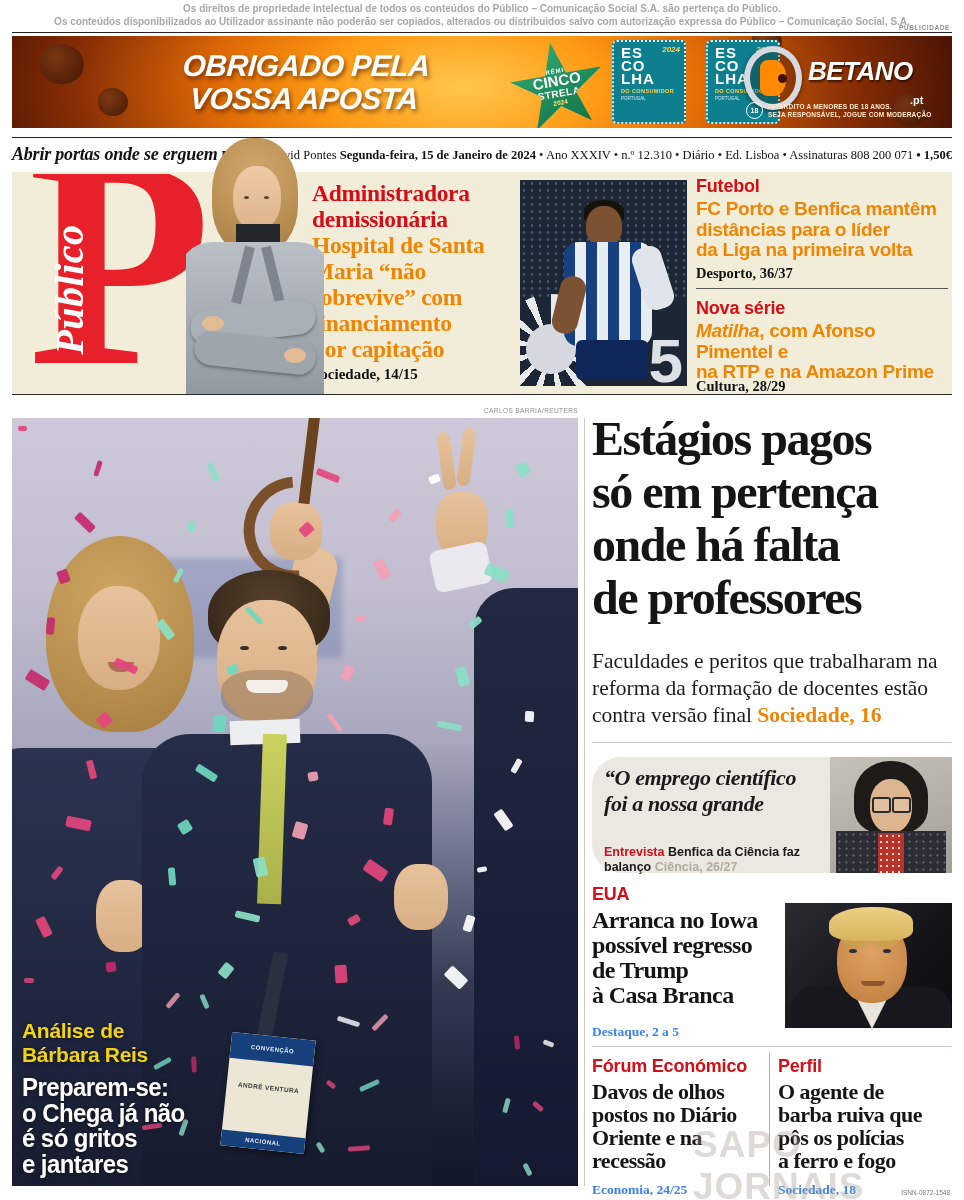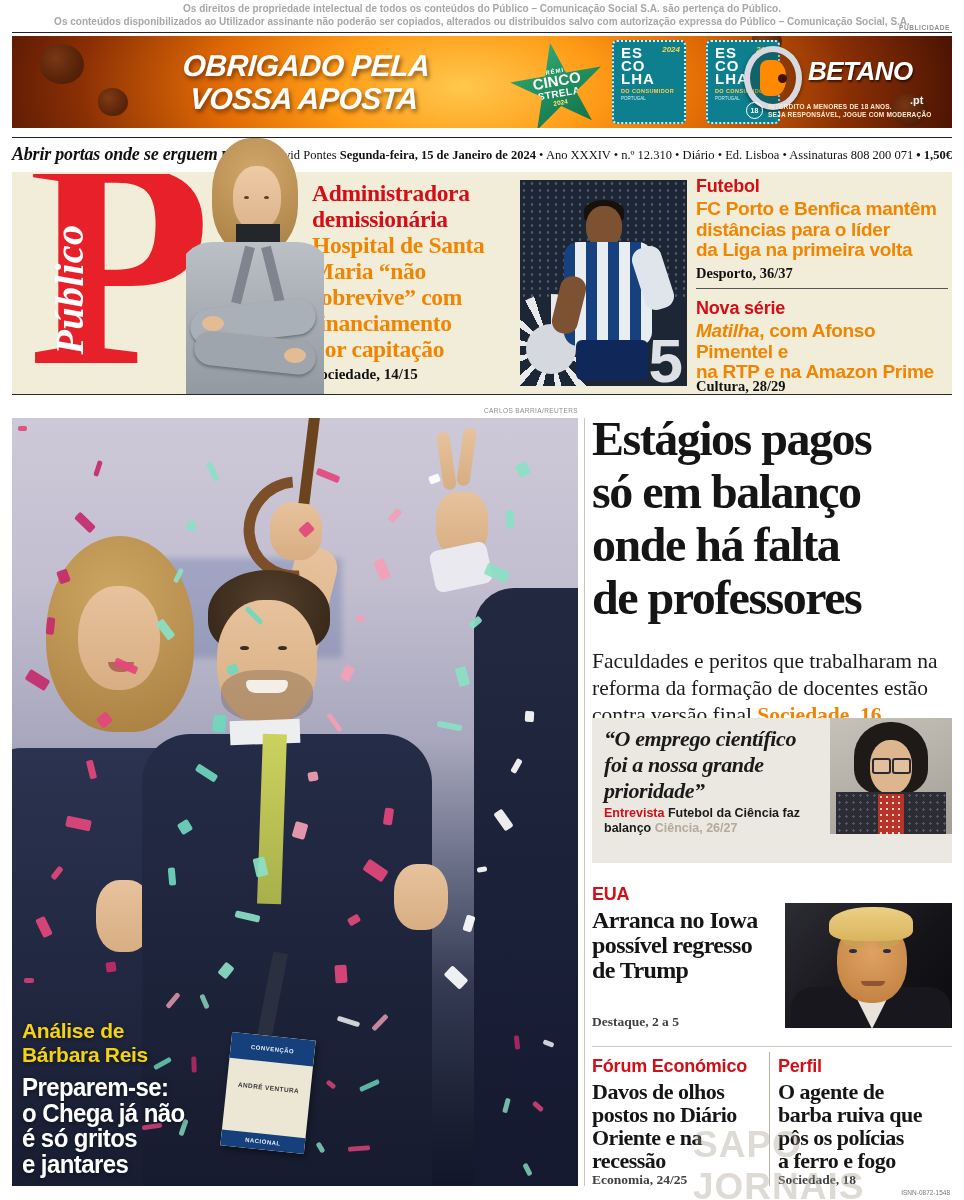--- a/index.html
+++ b/index.html
@@ -151,39 +151,39 @@
   .ov-title{margin-top:8px;font:900 25px/25.5px "Liberation Sans","DejaVu Sans",sans-serif;color:#fff;
     letter-spacing:-.6px;text-shadow:0 1px 5px rgba(0,0,0,.5);transform:scaleX(.96);transform-origin:left;}
   .ov-sec{margin-top:14px;font:700 15.5px "Liberation Serif",serif;color:#fff;text-shadow:0 1px 4px rgba(0,0,0,.5);}
 
   
   .headline{left:592px;top:412px;width:366px;font:700 48px/53px "Liberation Serif",serif;
     color:#151515;letter-spacing:-1.5px;}
   .subhead{left:592px;top:648px;width:358px;font:400 21.5px/27px "Liberation Serif",serif;color:#1c1c1c;}
   .subhead .sec{color:#ef8500;font-weight:700;}
   .rule-h{border-top:1px solid #ccc7bc;}
-  .quote-box{left:592px;top:718px;width:360px;height:145px;background:#ebe8e1;}
+  .quote-box{left:592px;top:757px;width:360px;height:116px;background:#ebe8e1;border-radius:29px;}
   .quote{position:absolute;left:12px;top:8px;width:225px;
     font:italic 700 22px/26px "Liberation Serif",serif;color:#1a1a1a;letter-spacing:-.4px;}
   .q-kicklines{position:absolute;left:12px;top:88px;font:700 12.5px/15px "Liberation Sans",sans-serif;color:#1a1a1a;}
   .q-kicklines .red{color:#d40d16;}
   .q-kicklines .gray{color:#b3ab9c;}
   .foto-min{position:absolute;right:0;top:0;width:122px;height:116px;overflow:hidden;
     background:linear-gradient(160deg,#c6c2ba,#a39f97);}
   .min-hair{position:absolute;left:24px;top:4px;width:74px;height:72px;border-radius:48% 48% 34% 34%;background:#1d1a18;}
   .min-face{position:absolute;left:40px;top:22px;width:42px;height:54px;border-radius:46%;background:#ddb68f;}
   .min-glass{position:absolute;width:15px;height:12px;border:2px solid #2b2b2b;border-radius:3px;background:rgba(255,255,255,.15);}
   .min-jacket{position:absolute;left:6px;top:74px;width:110px;height:42px;background:#2c2c35;
     background-image:radial-gradient(circle,#56566a 1px,transparent 1.4px);background-size:7px 7px;}
   .min-scarf{position:absolute;left:48px;top:76px;width:26px;height:40px;background:#b8332a;
     background-image:radial-gradient(circle,#e8d9c8 1px,transparent 1.4px);background-size:6px 6px;}
 
   .eua-kicker{left:592px;top:884px;}
   .eua-title{left:592px;top:908px;width:205px;font:700 24px/25px "Liberation Serif",serif;color:#151515;letter-spacing:-.6px;}
-  .section-gray{font:700 13.5px "Liberation Serif",serif;color:#404040;}
+  .section-gray{font:700 13.5px "Liberation Serif",serif;color:#3b82f6;margin-top:10px;}
   .foto-trump{left:785px;top:903px;width:167px;height:125px;overflow:hidden;
     background:linear-gradient(135deg,#2c2c33 0%,#131318 60%,#0c0c10 100%);}
   .tr-shoulders{position:absolute;left:6px;top:84px;width:160px;height:44px;border-radius:22px 22px 0 0;background:#17171d;}
   .tr-shirt{position:absolute;left:70px;top:92px;width:34px;height:34px;background:#e8e4dc;
     clip-path:polygon(0 0,100% 0,50% 100%);}
   .tr-face{position:absolute;left:52px;top:16px;width:70px;height:84px;border-radius:46%;
     background:radial-gradient(circle at 50% 40%,#dfa263,#bd7c3c);}
   .tr-hair{position:absolute;left:44px;top:4px;width:84px;height:34px;border-radius:50% 44% 30% 30%;
     background:linear-gradient(#ecd084,#d9b45e);}
   .tr-brow{position:absolute;width:22px;height:5px;background:#c8a050;border-radius:3px;}
@@ -456,53 +456,53 @@
         <div>o Chega já não</div>
         <div>é só gritos</div>
         <div>e jantares</div>
       </div>
       <div class="ov-sec">Política, 10/11 e Editorial</div>
     </div>
   </div>
 
   <div class="abs headline">
     <div>Estágios pagos</div>
-    <div>só em balanço</div>
+    <div>só em pertença</div>
     <div>onde há falta</div>
     <div>de professores</div>
   </div>
   <div class="abs subhead"><span>Faculdades e peritos que trabalharam na reforma da formação de docentes estão contra versão final </span><span class="sec">Sociedade, 16</span></div>
 
   <div class="abs rule-h" style="left:592px;top:742px;width:360px"></div>
 
   <div class="abs quote-box">
     <div class="quote">
       <div>“O emprego científico</div>
       <div>foi a nossa grande</div>
-      <div>prioridade”</div>
     </div>
     <div class="q-kicklines">
-      <div><span class="red">Entrevista</span><span> Futebol da Ciência faz</span></div>
+      <div><span class="red">Entrevista</span><span> Benfica da Ciência faz</span></div>
       <div><span>balanço </span><span class="gray">Ciência, 26/27</span></div>
     </div>
     <div class="foto-min">
       <div class="min-hair"></div>
       <div class="min-face"></div>
       <div class="min-glass" style="left:42px;top:40px"></div>
       <div class="min-glass" style="left:62px;top:40px"></div>
       <div class="min-jacket"></div>
       <div class="min-scarf"></div>
     </div>
   </div>
 
   <div class="abs kicker eua-kicker">EUA</div>
   <div class="abs eua-title">
     <div>Arranca no Iowa</div>
     <div>possível regresso</div>
     <div>de Trump</div>
+    <div>à Casa Branca</div>
   </div>
   <div class="abs section-gray" style="left:592px;top:1014px">Destaque, 2 a 5</div>
   <div class="abs foto-trump">
     <div class="tr-shoulders"></div>
     <div class="tr-shirt"></div>
     <div class="tr-face"></div>
     <div class="tr-hair"></div>
     <div class="tr-brow" style="left:58px;top:38px;transform:rotate(8deg)"></div>
     <div class="tr-brow" style="left:92px;top:38px;transform:rotate(-8deg)"></div>
     <div class="tr-eye" style="left:64px;top:46px"></div>

